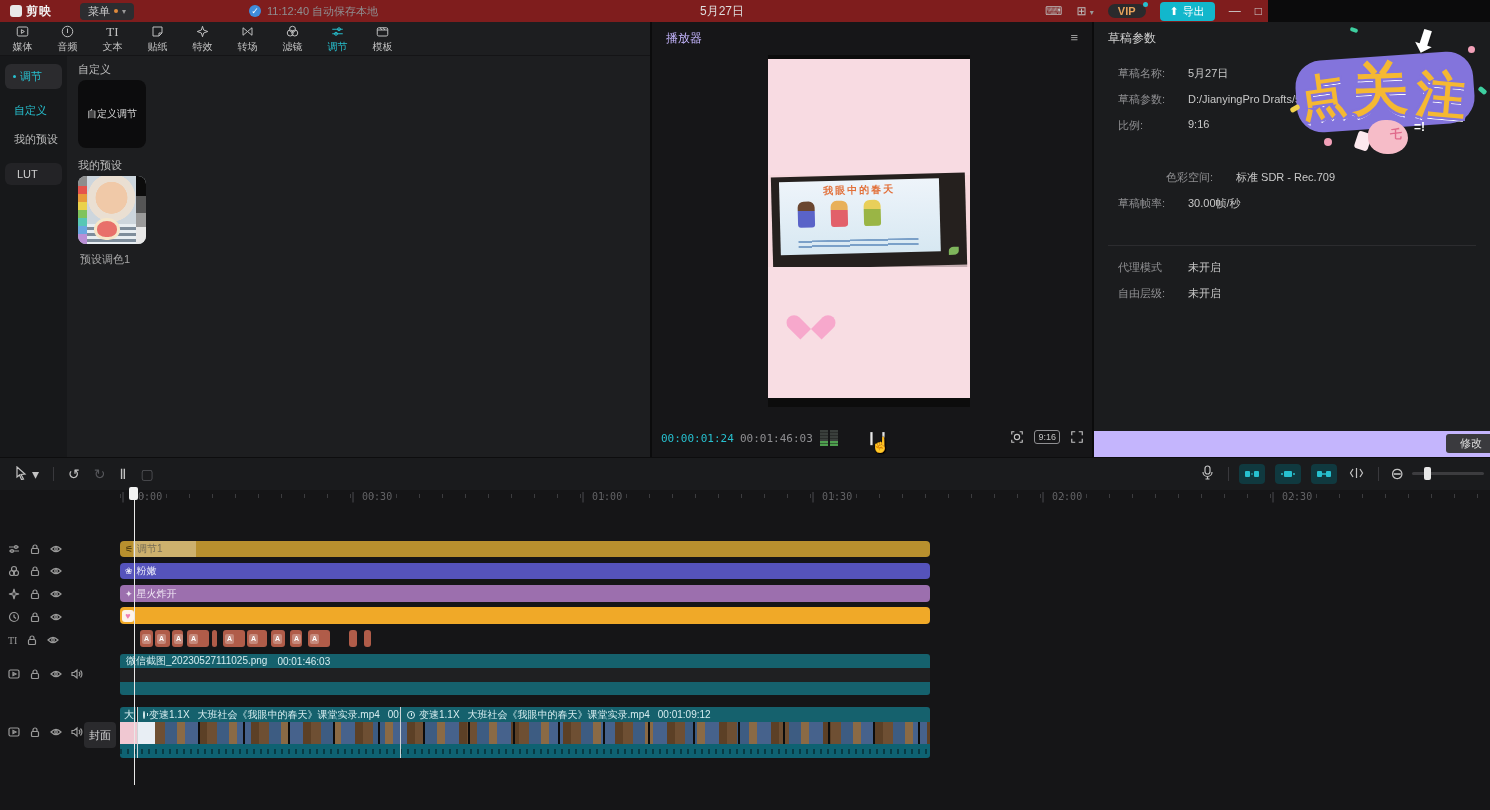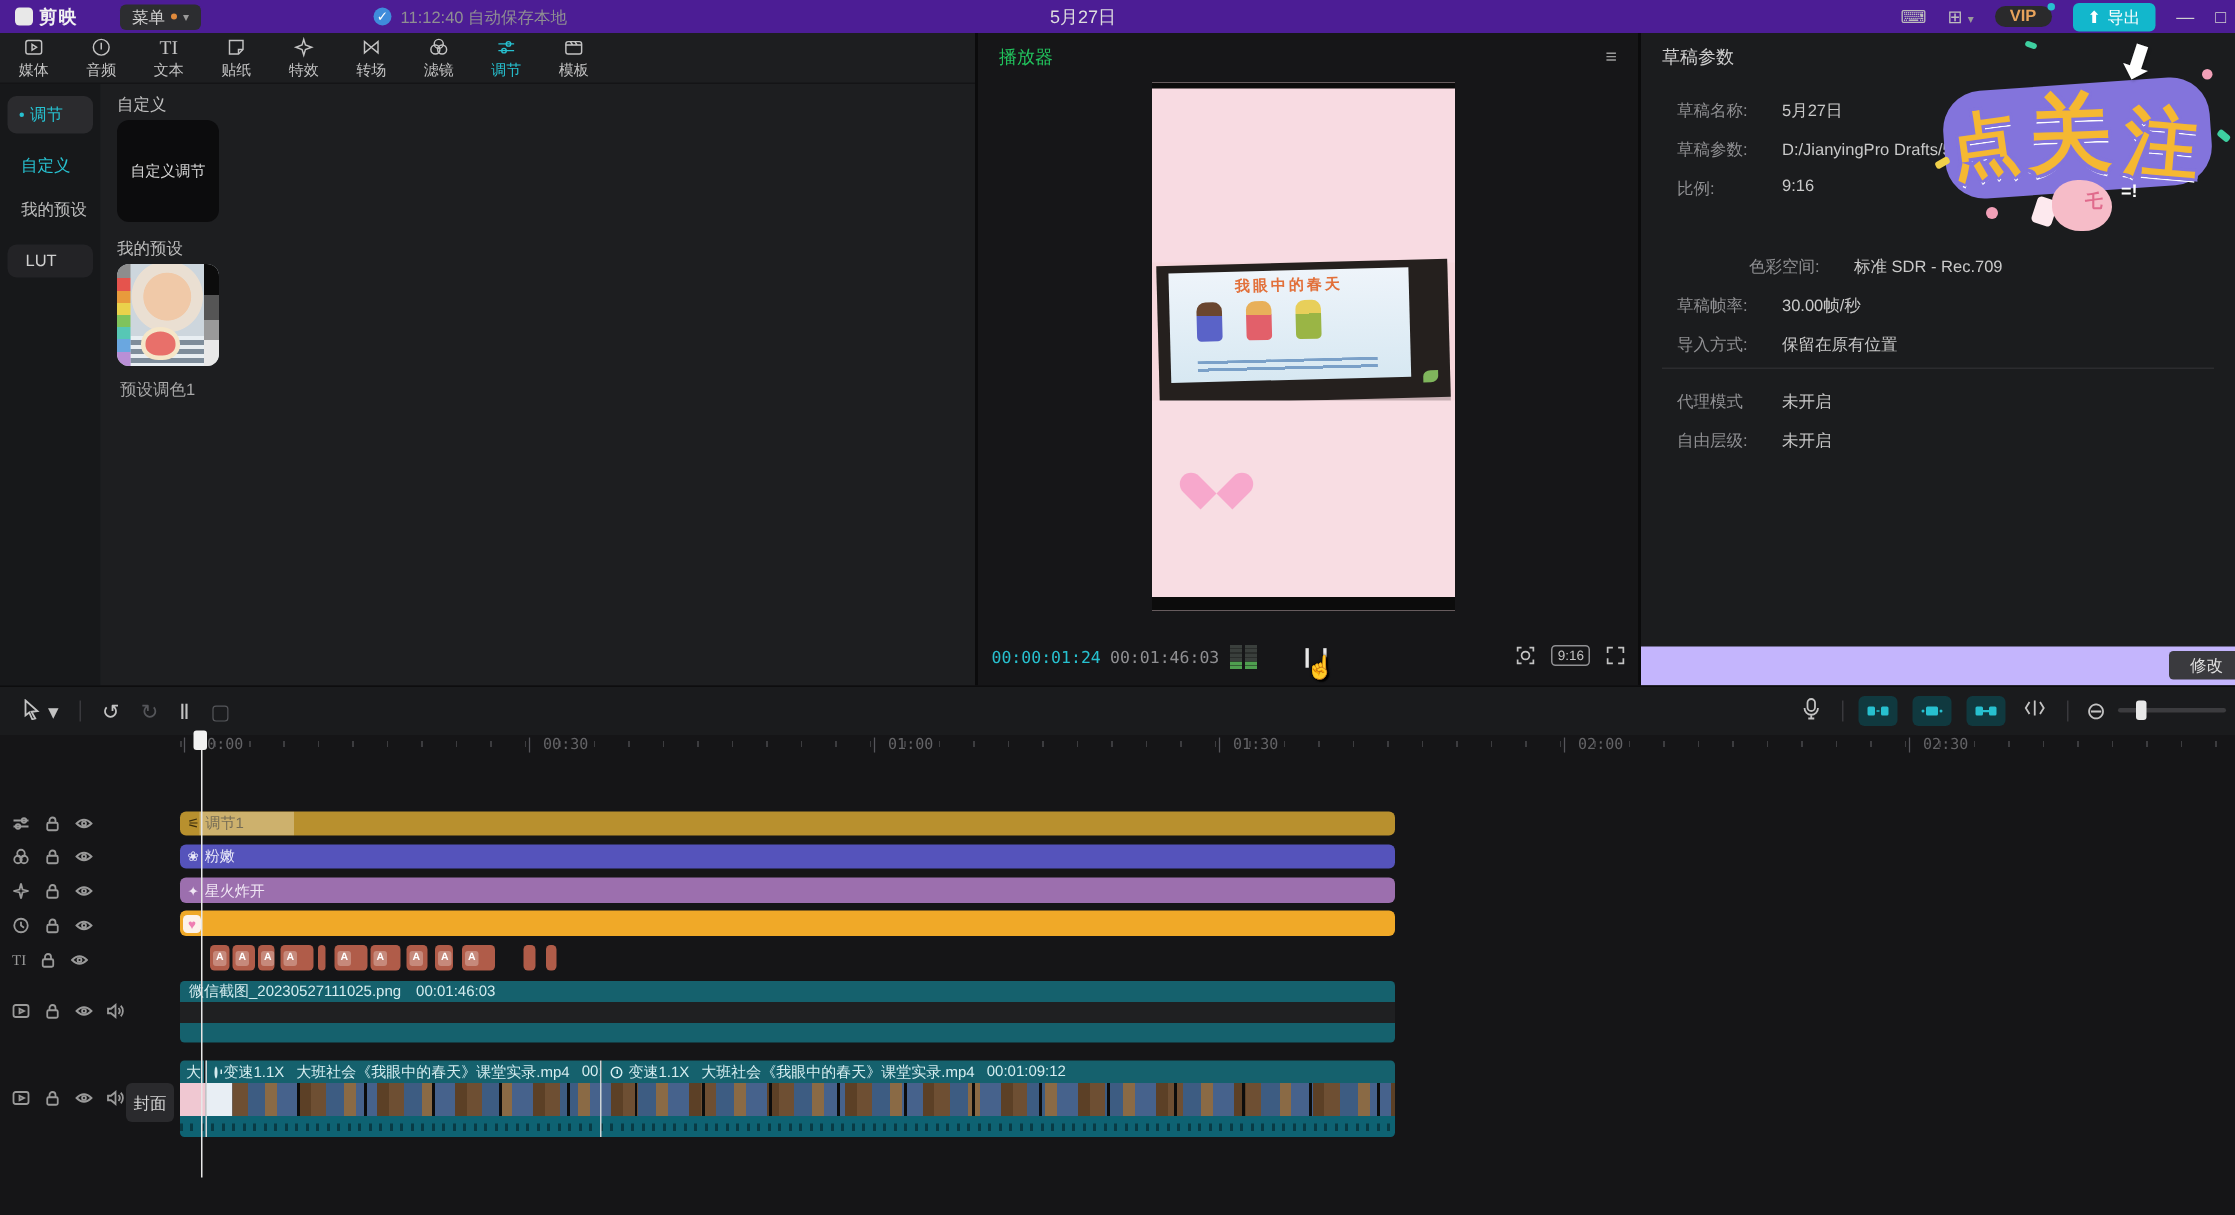--- a/index.html
+++ b/index.html
@@ -1,20 +1,20 @@
 <!DOCTYPE html>
 <html><head>
 <meta charset="utf-8">
 <style>
   html,body{margin:0;padding:0;background:#000;}
   *{box-sizing:border-box;font-family:"Liberation Sans",sans-serif;}
   #app{position:relative;width:1490px;height:810px;background:#0b0b0c;overflow:hidden;color:#c7c7c7;}
   .abs{position:absolute;}
   
-  .titlebar{left:0;top:0;width:1490px;height:22px;background:#4c1d95;display:flex;align-items:center;font-size:12px;color:#cfcfcf;}
+  .titlebar{left:0;top:0;width:1268px;height:22px;background:#7f1d1d;display:flex;align-items:center;font-size:12px;color:#cfcfcf;}
   .logo{font-weight:bold;color:#f2f2f2;margin-left:10px;letter-spacing:1px;display:flex;align-items:center;gap:4px;}
   .logomark{width:12px;height:12px;background:linear-gradient(135deg,#2ad4e0,#dfe;);border-radius:3px;background:#e8e8e8;}
   .menu-btn{margin-left:28px;background:#2c2d30;border-radius:4px;padding:1px 8px;display:flex;align-items:center;gap:4px;font-size:11px;}
   .dot-o{width:4px;height:4px;border-radius:50%;background:#e08a3c;}
   .chev{font-size:8px;color:#9a9a9a;}
   .autosave{margin-left:115px;display:flex;align-items:center;gap:6px;color:#8f8f92;font-size:11px;}
   .check-circ{width:12px;height:12px;border-radius:50%;background:#3f8cdb;color:#fff;font-size:9px;line-height:12px;text-align:center;}
   .doc-title{position:absolute;left:700px;top:3px;color:#dedede;font-size:12px;}
   .tb-right{position:absolute;right:6px;top:0;height:22px;display:flex;align-items:center;gap:14px;}
   .kb-icon,.layout-icon{color:#bdbdbd;}
@@ -45,21 +45,21 @@
   .lib{position:absolute;left:67px;top:34px;width:583px;height:401px;background:#1d1e20;}
   .lib-label{position:absolute;font-size:11px;color:#bdbdbd;}
   .custom-card{position:absolute;left:11px;top:24px;width:68px;height:68px;background:#0c0c0d;border-radius:8px;color:#d6d6d6;font-size:10px;display:flex;align-items:center;justify-content:center;}
   .preset-thumb{position:absolute;left:11px;top:120px;width:68px;height:68px;border-radius:8px;overflow:hidden;background:#cfd8de;}
   .pt-swatches{position:absolute;left:0;top:0;width:9px;height:68px;background:linear-gradient(#8d8d8d 0 14%,#e5544d 14% 26%,#e89b3c 26% 38%,#ead24b 38% 50%,#7fc35c 50% 62%,#57c7b5 62% 74%,#6aa7e0 74% 86%,#b98fd6 86% 100%);}
   .pt-gray{position:absolute;right:0;top:0;width:10px;height:68px;background:linear-gradient(#0c0c0c 0 30%,#555 30% 55%,#9a9a9a 55% 75%,#e8e8e8 75% 100%);}
   .pt-face{position:absolute;left:9px;top:0;right:10px;bottom:0;background:radial-gradient(circle at 50% 32%,#f0c9a8 0 30%,#eadfd2 31% 45%,#cdd6dd 46%);}
   .pt-shirt{position:absolute;left:9px;bottom:0;right:10px;height:20px;background:repeating-linear-gradient(180deg,#e8eef2 0 3px,#7e8d9b 3px 6px);}
   .pt-fruit{position:absolute;left:16px;bottom:4px;width:26px;height:22px;border-radius:50% 50% 45% 45%;background:#e8706a;border:3px solid #f5e6c8;}
   
-  .player-head{position:absolute;left:14px;top:8px;font-size:12px;color:#22c55e;}
+  .player-head{position:absolute;left:14px;top:8px;font-size:12px;color:#c4b5fd;}
   .player-menu{position:absolute;right:14px;top:8px;color:#9a9a9a;font-size:13px;}
   .preview{position:absolute;left:116px;top:33px;width:202px;height:352px;background:#f6d7dc;overflow:hidden;}
   .pv-topblack{position:absolute;left:0;top:0;width:100%;height:4px;background:#0c0c0c;}
   .pv-botblack{position:absolute;left:0;bottom:0;width:100%;height:9px;background:#0c0c0c;}
   .pv-top{position:absolute;left:0;top:4px;width:100%;height:116px;background:#f8dbe2;}
   .tv{position:absolute;left:4px;top:120px;width:194px;height:92px;background:#25201e;transform:rotate(-1.5deg);box-shadow:0 3px 0 rgba(0,0,0,.2);}
   .slide{position:absolute;left:8px;top:5px;right:26px;bottom:14px;background:linear-gradient(#eef4fa,#d7e8f2);}
   .slide-title{position:absolute;left:0;top:3px;width:100%;text-align:center;font-size:10px;font-weight:bold;color:#e2703a;letter-spacing:2px;}
   .kids{position:absolute;left:18px;top:20px;display:flex;gap:16px;}
   .kid{width:17px;height:26px;border-radius:6px 6px 3px 3px;}
@@ -331,24 +331,20 @@
         <span class="pvalue">9:16</span>
       </div>
     <div class="prow" style="top:148px;margin-left:48px;">
         <span class="plabel">色彩空间:</span>
         <span class="pvalue">标准 SDR - Rec.709</span>
       </div>
     <div class="prow" style="top:174px;">
         <span class="plabel">草稿帧率:</span>
         <span class="pvalue">30.00帧/秒</span>
       </div>
-    <div class="prow" style="top:200px;">
-        <span class="plabel">导入方式:</span>
-        <span class="pvalue">保留在原有位置</span>
-      </div>
     <div class="pdivider"></div>
     <div class="prow" style="top:238px;">
         <span class="plabel">代理模式</span>
         <span class="pvalue">未开启</span>
       </div>
     <div class="prow" style="top:264px;">
         <span class="plabel">自由层级:</span>
         <span class="pvalue">未开启</span>
       </div>
     <div class="rp-footer">

